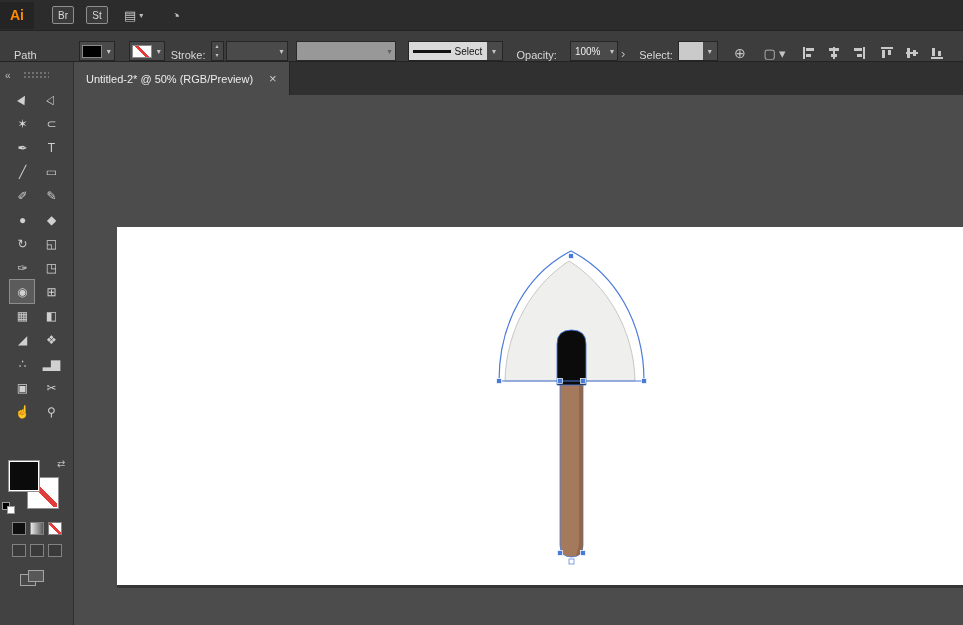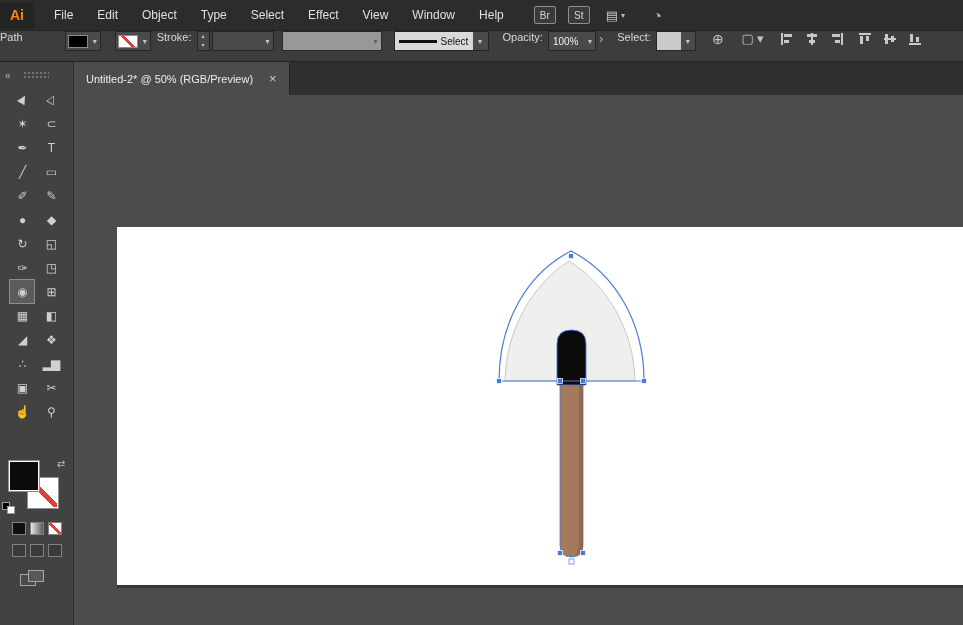--- a/index.html
+++ b/index.html
@@ -11,39 +11,39 @@
   .app-logo { width:34px; height:27px; background:#242424; color:var(--accent_orange); font-weight:bold; font-size:14px; display:flex; align-items:center; justify-content:center; }
   .menu-list { display:flex; align-items:center; height:30px; margin-left:8px; }
   .menu-item { padding:0 12px; font-size:12px; color:#e0e0e0; height:30px; line-height:30px; cursor:default; }
   .bar-buttons { display:flex; align-items:center; margin-left:18px; gap:12px; }
   .bar-button { min-width:22px; height:18px; padding:0 3px; border:1px solid #8f8f8f; border-radius:2px; background:#3a3a3a; color:#d8d8d8; font-size:10px; display:flex; align-items:center; justify-content:center; }
   .ws-switcher { display:flex; align-items:center; margin-left:16px; gap:3px; color:#c9c9c9; font-size:13px; }
   .ws-caret { font-size:8px; color:#bdbdbd; }
   .live-icon { margin-left:28px; font-size:15px; color:#bdbdbd; }
 
   
-  .controlbar { position:absolute; top:30px; left:0; width:963px; height:32px; background:#3d3d3d; border-top:1px solid #232323; border-bottom:1px solid #232323; display:flex; align-items:flex-start; font-size:11px; white-space:nowrap; }
+  .controlbar { position:absolute; top:30px; left:0; width:963px; height:32px; background:#3d3d3d; border-top:1px solid #232323; border-bottom:1px solid #232323; display:flex; align-items:flex-end; font-size:11px; padding-left:14px; white-space:nowrap; }
   .cb-label { color:#d8d8d8; }
   .combo { height:20px; border:1px solid #262626; background:#4a4a4a; display:flex; align-items:center; }
   .combo .caret { font-size:8px; color:#c4c4c4; padding:0 3px; }
   .swatch { width:20px; height:13px; margin:0 2px; border:1px solid #8a8a8a; position:relative; }
   .swatch.fill-black { background:#000; }
   .swatch.stroke-none { background:#fff; }
   .slash { position:absolute; inset:0; background:linear-gradient(45deg, transparent 43%, var(--swatch_none_red) 43%, var(--swatch_none_red) 57%, transparent 57%); }
   .stepper { width:13px; height:20px; border:1px solid #262626; background:#474747; display:flex; flex-direction:column; margin-left:5px; }
   .stepper span { flex:1; font-size:6px; line-height:9px; text-align:center; color:#c4c4c4; }
   .combo.stroke-w { width:62px; margin-left:2px; justify-content:flex-end; }
   .combo.profile { width:100px; margin-left:8px; background:#a8a8a8; justify-content:flex-end; opacity:.85; }
   .combo.profile .caret { color:#666; }
   .combo.brush { margin-left:12px; padding:0; }
   .brush-preview { width:78px; height:18px; background:#d9d9d9; display:flex; align-items:center; padding:0 4px; gap:4px; }
   .brush-line { width:38px; height:3px; background:#111; }
   .brush-name { color:#111; font-size:10px; }
   .brush-caret-box { width:15px; height:18px; background:#4a4a4a; display:flex; align-items:center; justify-content:center; }
-  .combo.opacity { width:48px; margin-left:5px; justify-content:space-between; padding-left:4px; color:#eee; font-size:10px; }
+  .combo.opacity { width:48px; margin-left:13px; justify-content:space-between; padding-left:4px; color:#eee; font-size:10px; }
   .chevron { font-size:13px; color:#b5b5b5; margin-left:3px; }
   .combo.style { width:40px; margin-left:5px; padding:0; }
   .style-swatch { width:24px; height:18px; background:#cacaca; }
   .style-caret-box { width:14px; height:18px; display:flex; align-items:center; justify-content:center; }
   .globe-icon { margin-left:16px; font-size:14px; color:#c4c4c4; }
   .docsetup { display:flex; align-items:center; gap:3px; margin-left:18px; color:#c4c4c4; font-size:13px; }
   .align-group { display:flex; align-items:center; gap:9px; margin-left:16px; }
   .align-group.second { margin-left:12px; }
   .cbtn { width:16px; height:16px; display:flex; align-items:center; justify-content:center; }
   .cbtn svg rect { fill:#c8c8c8; }
@@ -92,31 +92,20 @@
   .handle-shade { fill:var(--handle_shade); opacity:.7; }
   .grip { fill:var(--grip_black); stroke:var(--selection_blue); stroke-width:.9; }
   .anchor { fill:var(--selection_blue); stroke:#ffffff; stroke-width:.7; }
   .anchor.hollow { fill:#ffffff; stroke:var(--selection_blue); }
 </style>
 </head>
 <body>
 
 <div class="menubar">
   <div class="app-logo">Ai</div>
-  <div class="menu-list">
-      <div class="menu-item">File</div>
-      <div class="menu-item">Edit</div>
-      <div class="menu-item">Object</div>
-      <div class="menu-item">Type</div>
-      <div class="menu-item">Select</div>
-      <div class="menu-item">Effect</div>
-      <div class="menu-item">View</div>
-      <div class="menu-item">Window</div>
-      <div class="menu-item">Help</div>
-    </div>
   <div class="bar-buttons">
       <div class="bar-button">Br</div>
       <div class="bar-button">St</div>
     </div>
   <div class="ws-switcher">
     <span>▤</span>
     <span class="ws-caret">▾</span>
   </div>
   <span class="live-icon">◔</span>
 </div>

